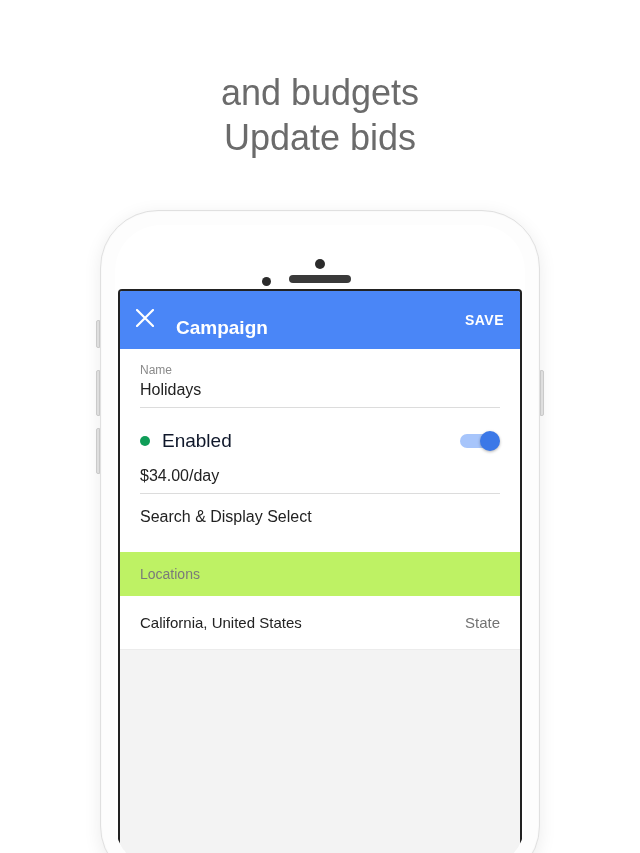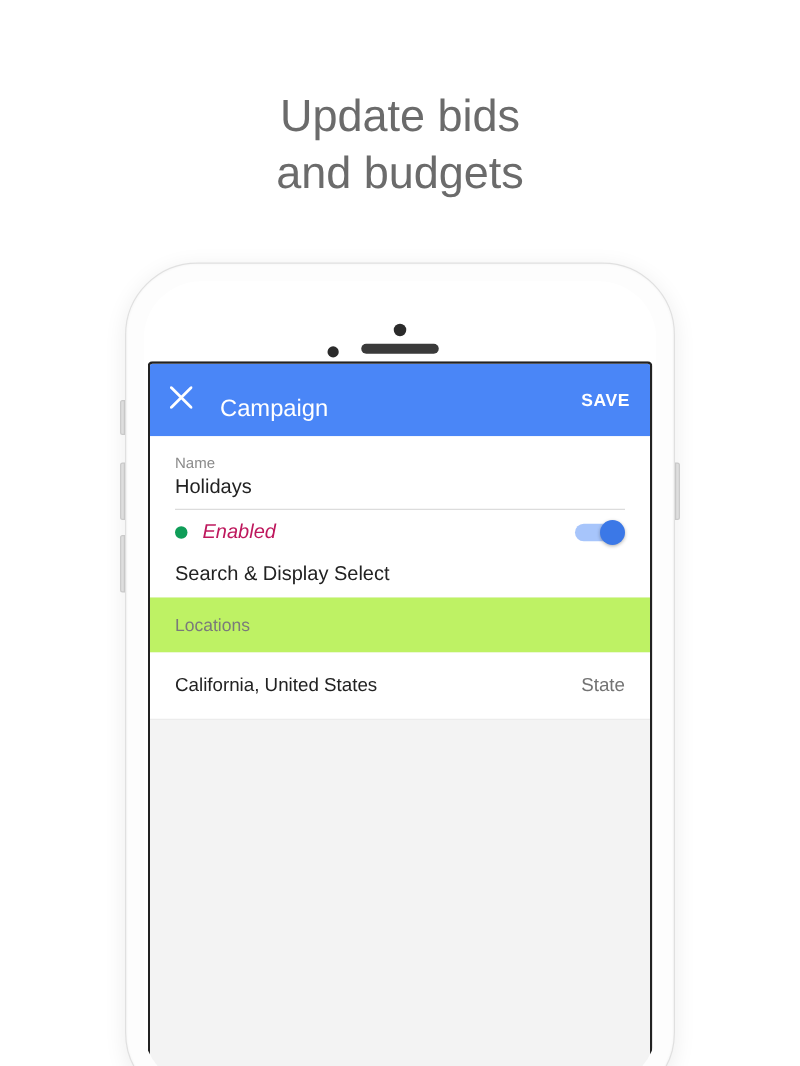--- a/index.html
+++ b/index.html
@@ -102,61 +102,62 @@
     .close-x {
       color: #fff;
       font-size: 22px;
       line-height: 1;
       width: 24px;
       cursor: pointer;
     }
     .app-title {
       flex: 1;
       font-size: 19px;
-      font-weight: 400;
+      font-weight: 700;
       padding-left: 16px;
       margin-top: 16px;
     }
     .save-btn {
       font-size: 14px;
       font-weight: 600;
       letter-spacing: 0.5px;
       cursor: pointer;
     }
     .card {
       background: #fff;
-      padding: 14px 20px 1px 20px;
+      padding: 14px 20px 18px 20px;
     }
     .field-label {
       font-size: 12px;
       color: #8a8a8a;
       margin-bottom: 4px;
     }
     .field-value {
       font-size: 16px;
       color: #222;
       padding-bottom: 8px;
     }
     .underline {
       border-bottom: 1px solid #dcdcdc;
+      margin-bottom: 14px;
     }
     .status-row {
       display: flex;
       align-items: center;
       padding: 8px 0 14px 0;
       border-bottom: 1px solid transparent;
     }
     .status-dot {
       width: 10px;
       height: 10px;
       background: #0f9d58;
       border-radius: 50%;
       margin-right: 12px;
     }
-    .status-text { font-size: 16px; color: #be185d; flex: 1; font-style: italic; }
+    .status-text { font-size: 19px; color: #0f172a; flex: 1; }
     .toggle {
       width: 40px;
       height: 20px;
       position: relative;
       cursor: pointer;
     }
     .toggle-track {
       position: absolute;
       top: 3px; left: 0;
       width: 36px; height: 14px;
@@ -189,22 +190,22 @@
     .location-type { color: #737373; }
     .blank-fill {
       background: #f3f3f3;
       height: 200px;
     }
   </style>
 </head>
 <body>
 
 <div class="headline">
+  <div>and budgets</div>
   <div>Update bids</div>
-  <div>and budgets</div>
 </div>
 
 <div class="phone-wrap">
   <div class="side-btn mute-switch"></div>
   <div class="side-btn vol-up"></div>
   <div class="side-btn vol-down"></div>
   <div class="side-btn power"></div>
 
   <div class="phone-body">
     <div class="phone-inner">
@@ -229,20 +230,21 @@
 
           <div class="status-row">
             <div class="status-dot"></div>
             <div class="status-text">Enabled</div>
             <div class="toggle">
               <div class="toggle-track"></div>
               <div class="toggle-knob"></div>
             </div>
           </div>
 
+          <div class="field-value underline">$34.00/day</div>
 
           <div class="field-value">Search &amp; Display Select</div>
         </div>
 
         <div class="section-header">Locations</div>
 
         <div class="location-row">
           <div class="location-name">California, United States</div>
           <div class="location-type">State</div>
         </div>

